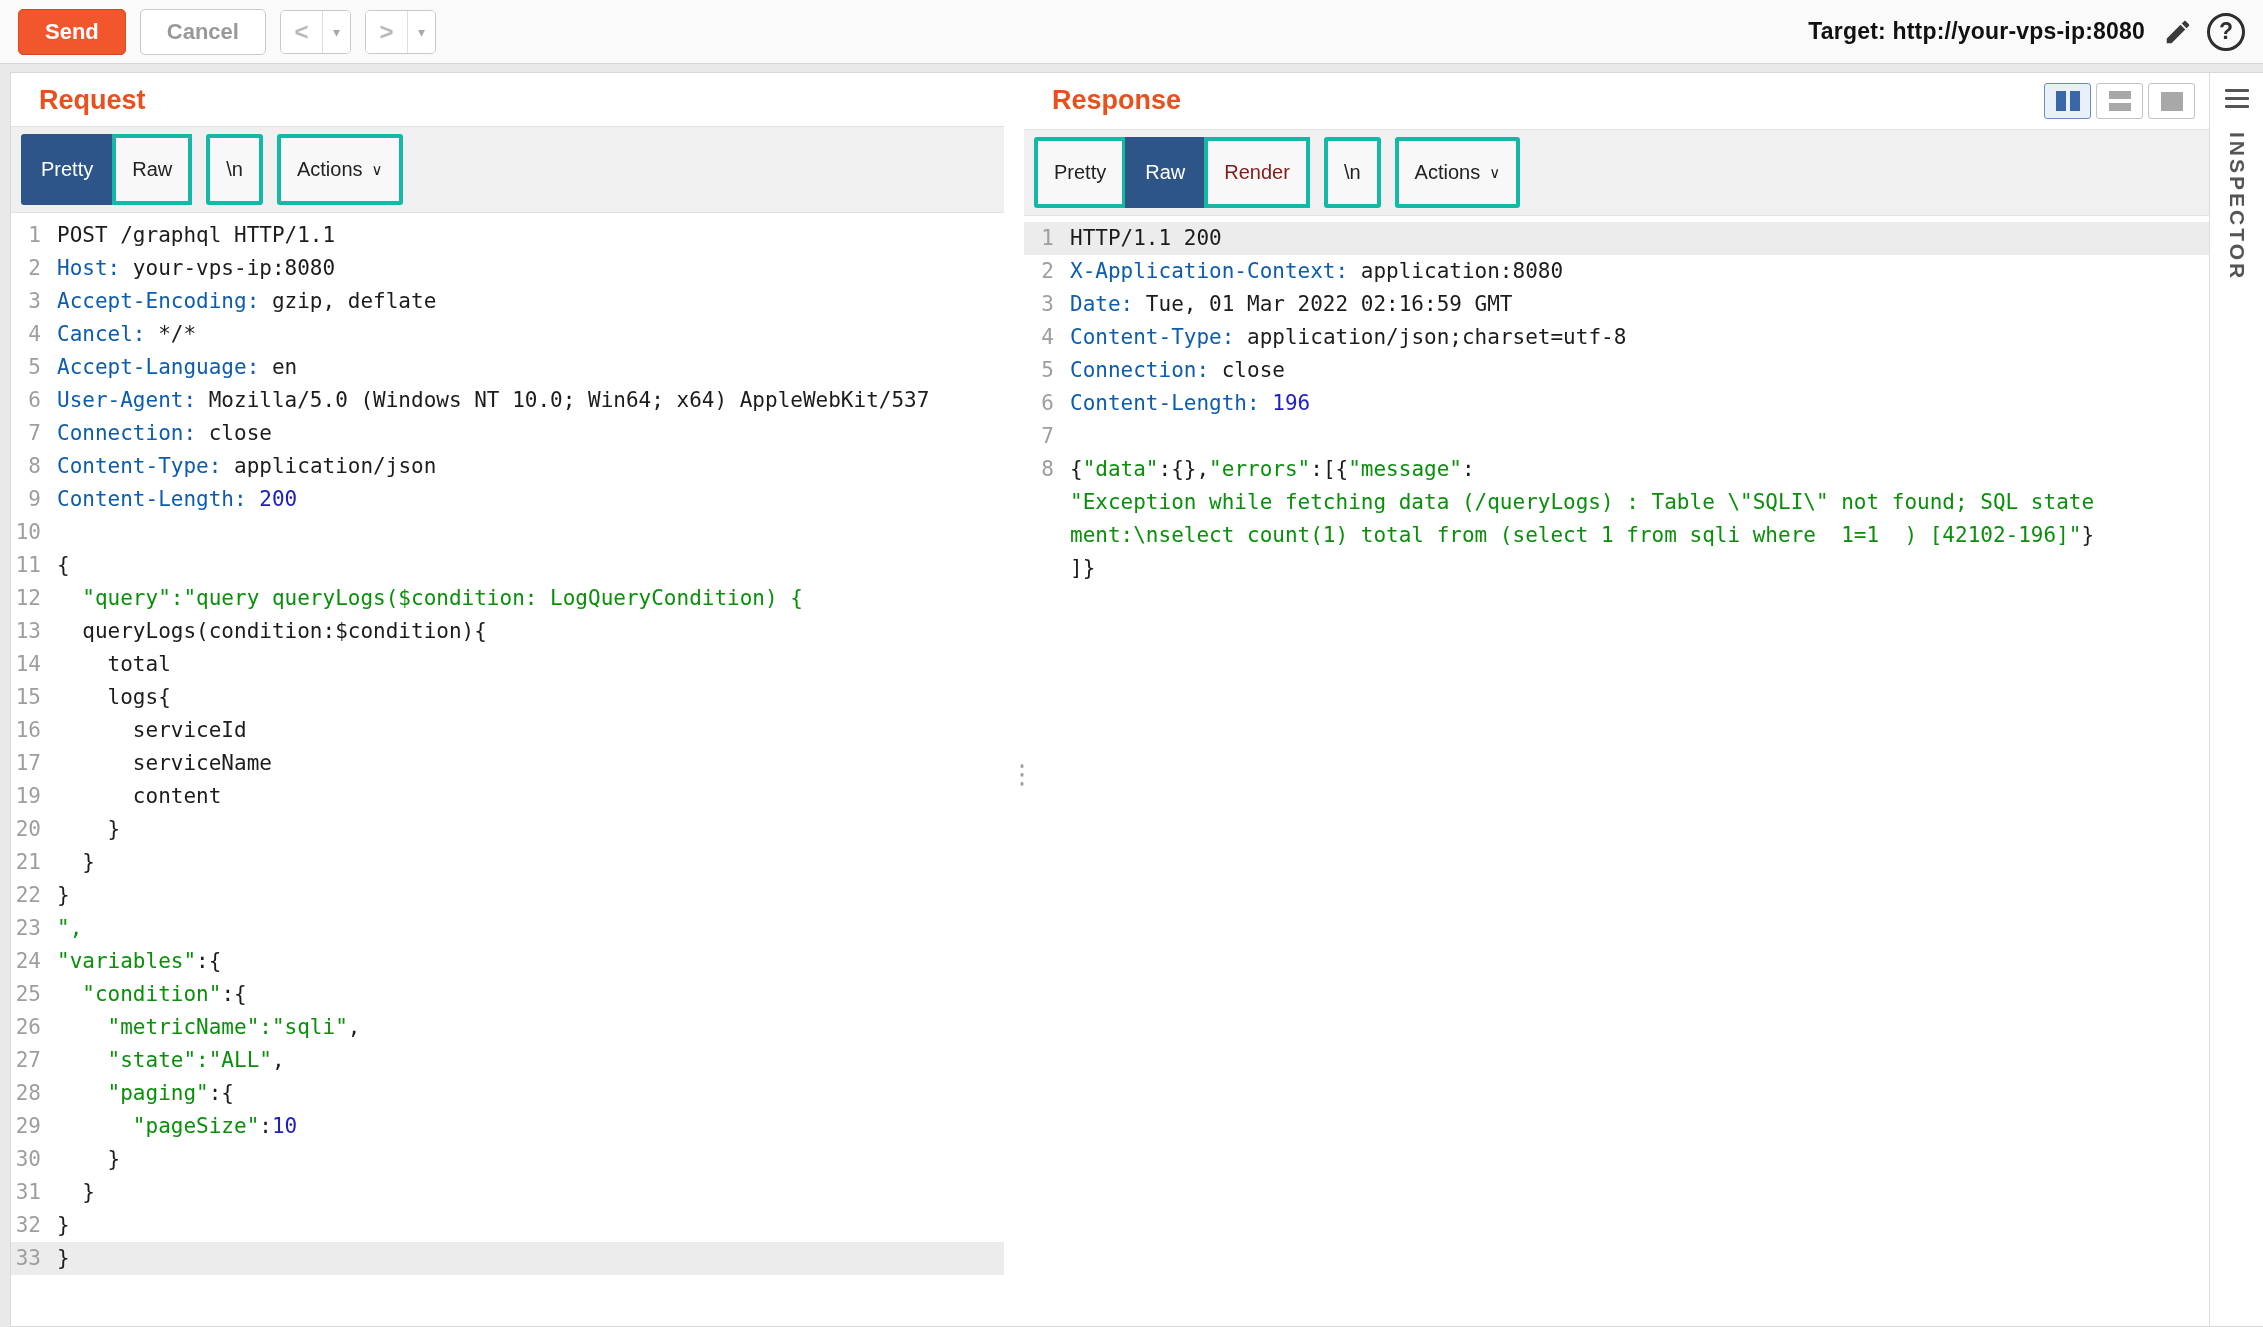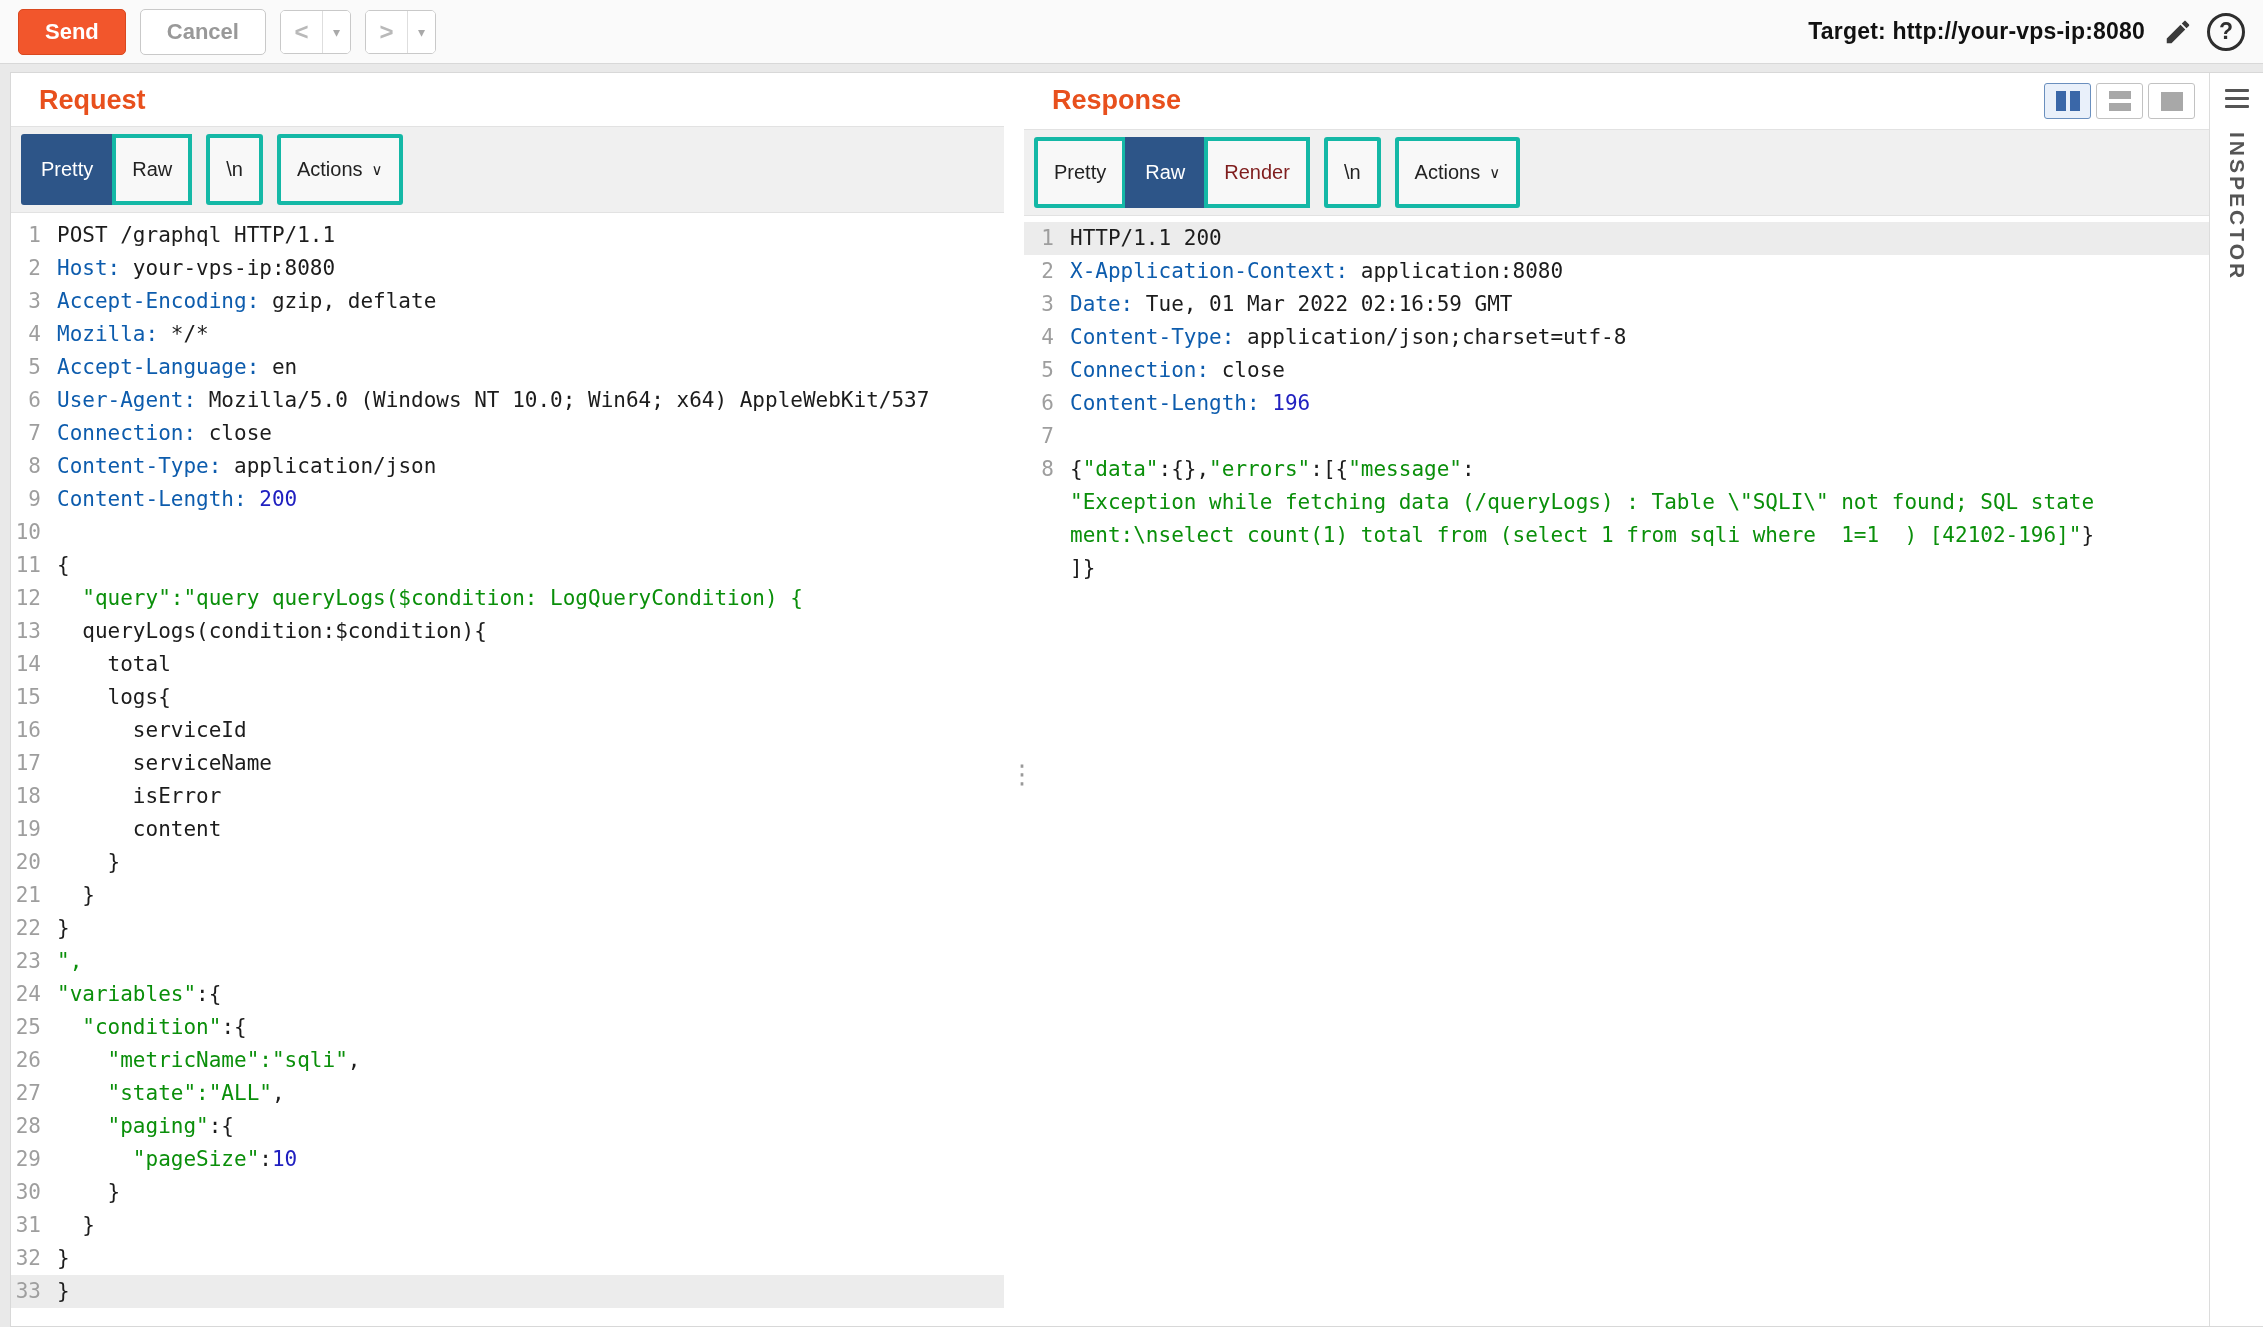--- a/index.html
+++ b/index.html
@@ -142,21 +142,21 @@
           <div class="crow">
             <span class="ln">2</span>
             <span class="ct"><span class="c-h">Host:</span><span class="c-p"> your-vps-ip:8080</span></span>
           </div>
           <div class="crow">
             <span class="ln">3</span>
             <span class="ct"><span class="c-h">Accept-Encoding:</span><span class="c-p"> gzip, deflate</span></span>
           </div>
           <div class="crow">
             <span class="ln">4</span>
-            <span class="ct"><span class="c-h">Mozilla:</span><span class="c-p"> */*</span></span>
+            <span class="ct"><span class="c-h">Cancel:</span><span class="c-p"> */*</span></span>
           </div>
           <div class="crow">
             <span class="ln">5</span>
             <span class="ct"><span class="c-h">Accept-Language:</span><span class="c-p"> en</span></span>
           </div>
           <div class="crow">
             <span class="ln">6</span>
             <span class="ct"><span class="c-h">User-Agent:</span><span class="c-p"> Mozilla/5.0 (Windows NT 10.0; Win64; x64) AppleWebKit/537</span></span>
           </div>
           <div class="crow">
@@ -195,24 +195,20 @@
             <span class="ln">15</span>
             <span class="ct"><span class="c-p">    logs{</span></span>
           </div>
           <div class="crow">
             <span class="ln">16</span>
             <span class="ct"><span class="c-p">      serviceId</span></span>
           </div>
           <div class="crow">
             <span class="ln">17</span>
             <span class="ct"><span class="c-p">      serviceName</span></span>
-          </div>
-          <div class="crow">
-            <span class="ln">18</span>
-            <span class="ct"><span class="c-p">      isError</span></span>
           </div>
           <div class="crow">
             <span class="ln">19</span>
             <span class="ct"><span class="c-p">      content</span></span>
           </div>
           <div class="crow">
             <span class="ln">20</span>
             <span class="ct"><span class="c-p">    }</span></span>
           </div>
           <div class="crow">

